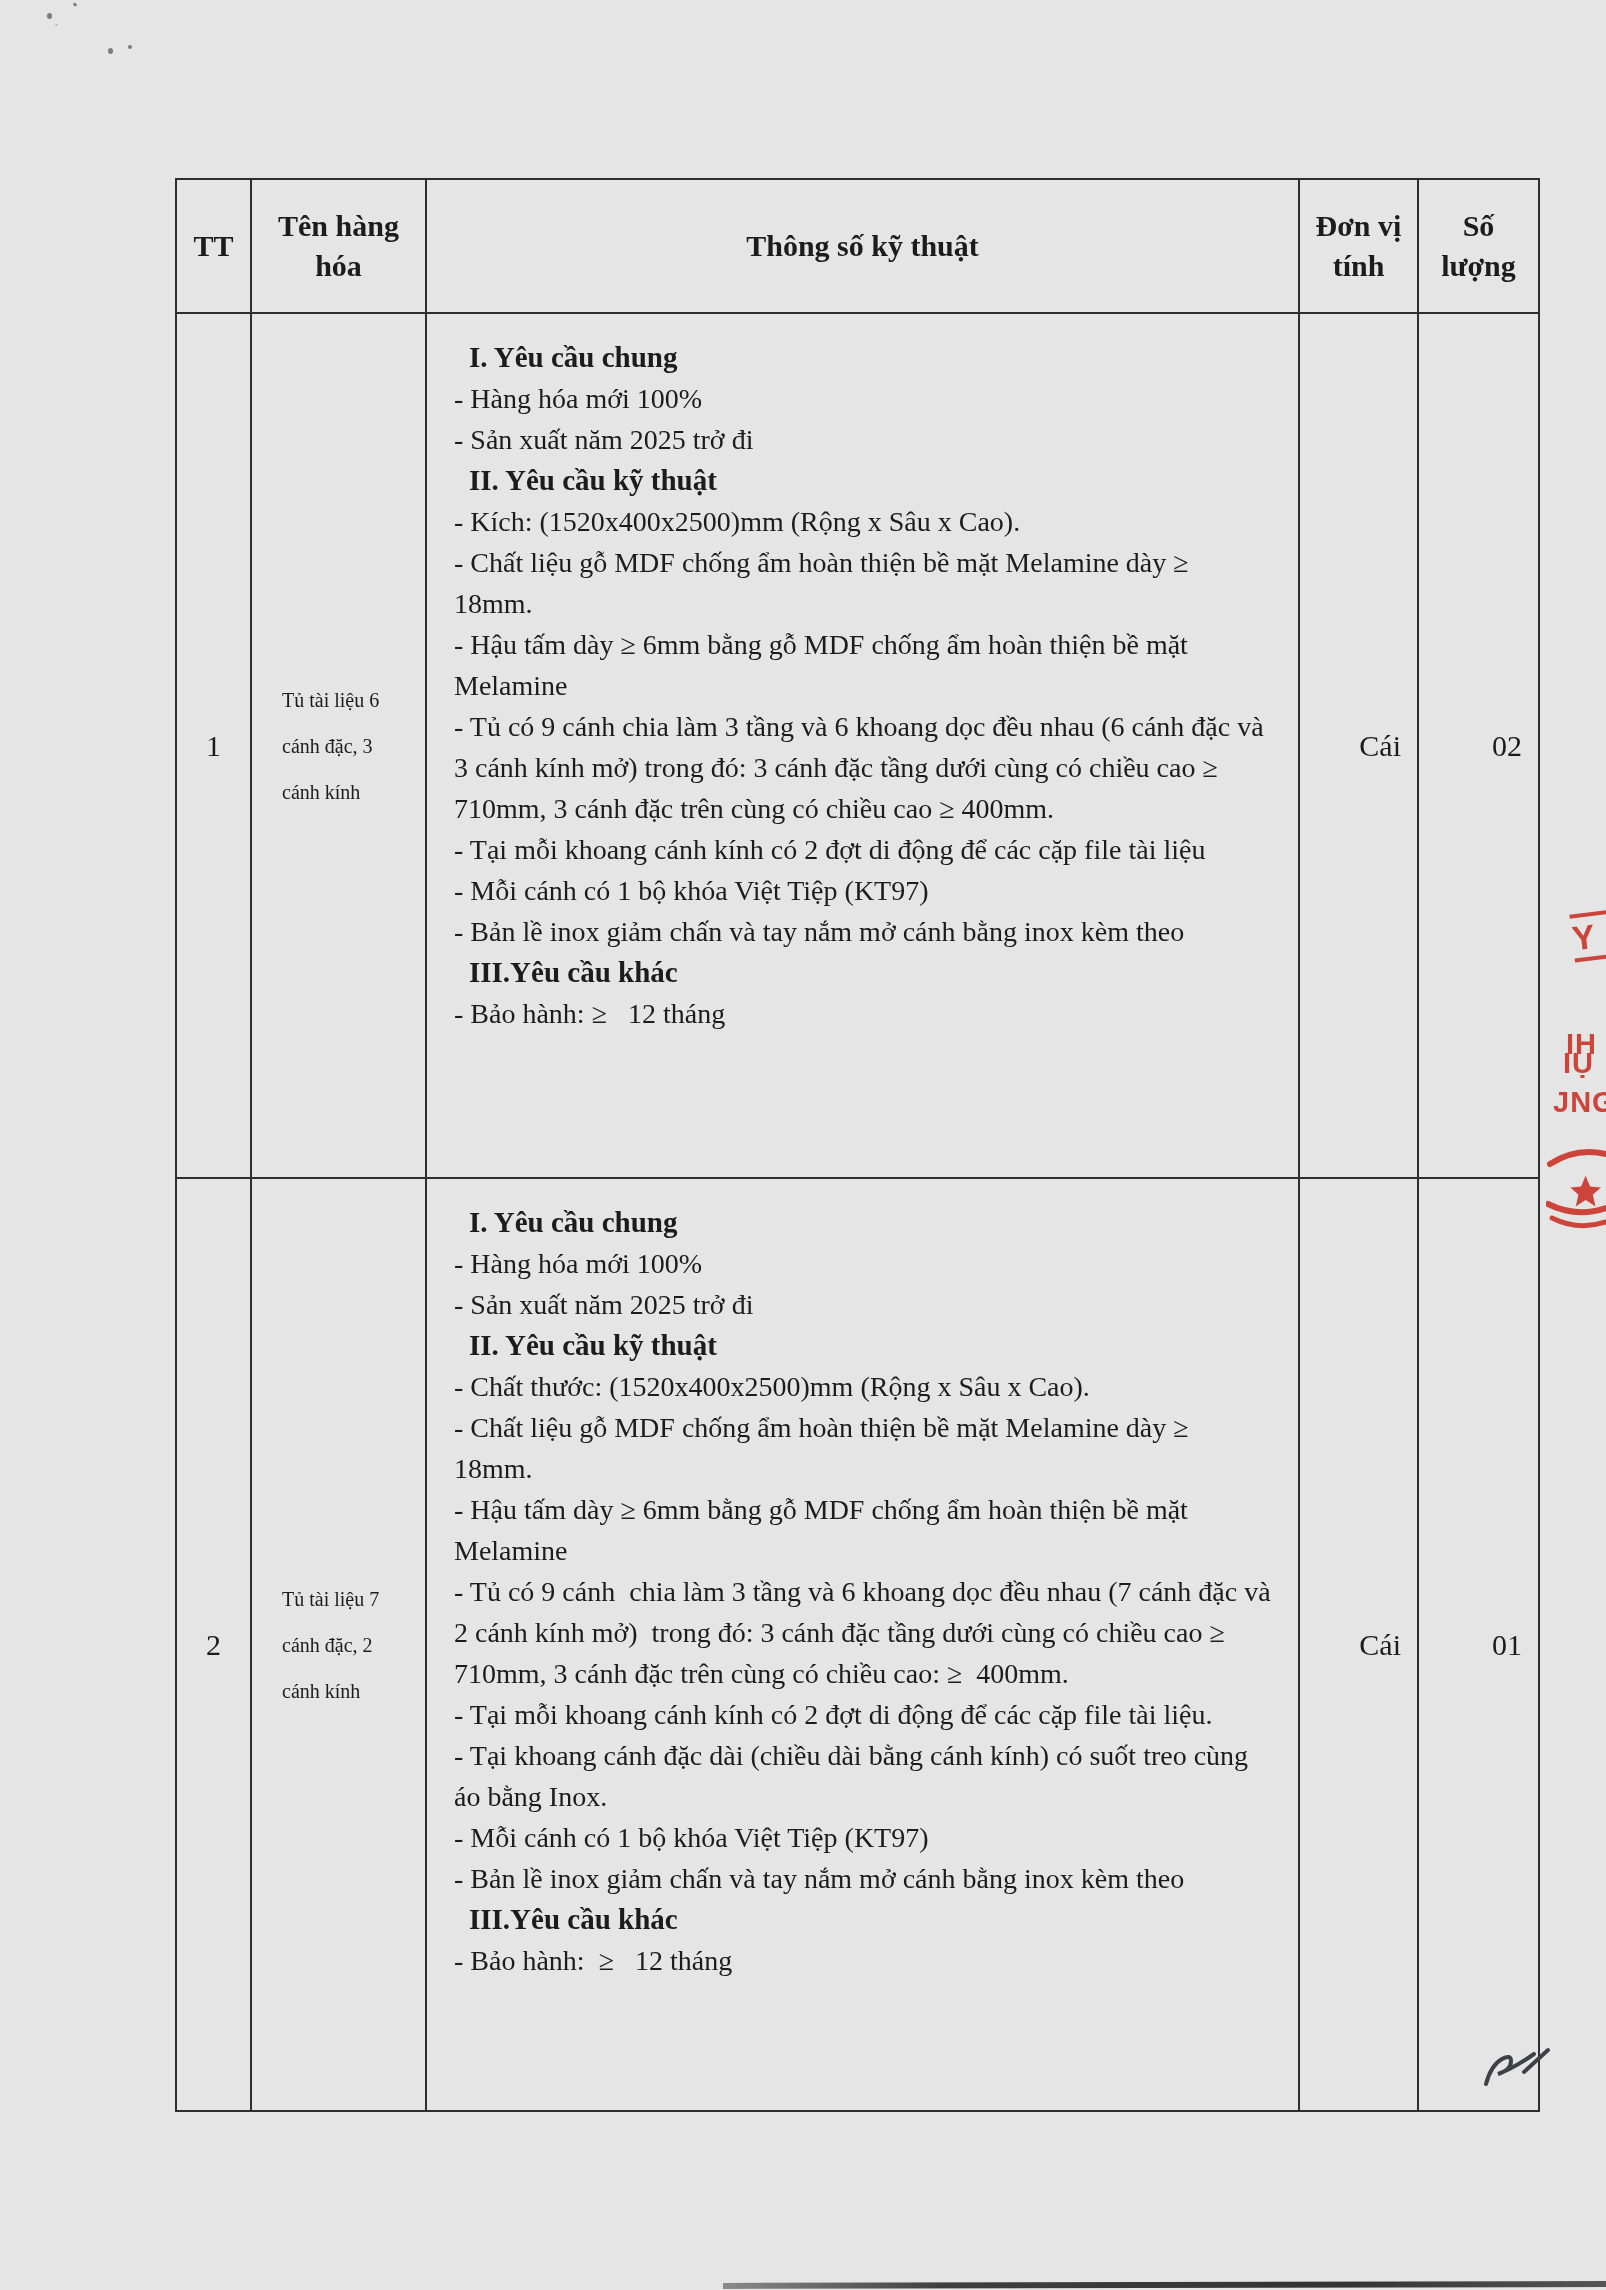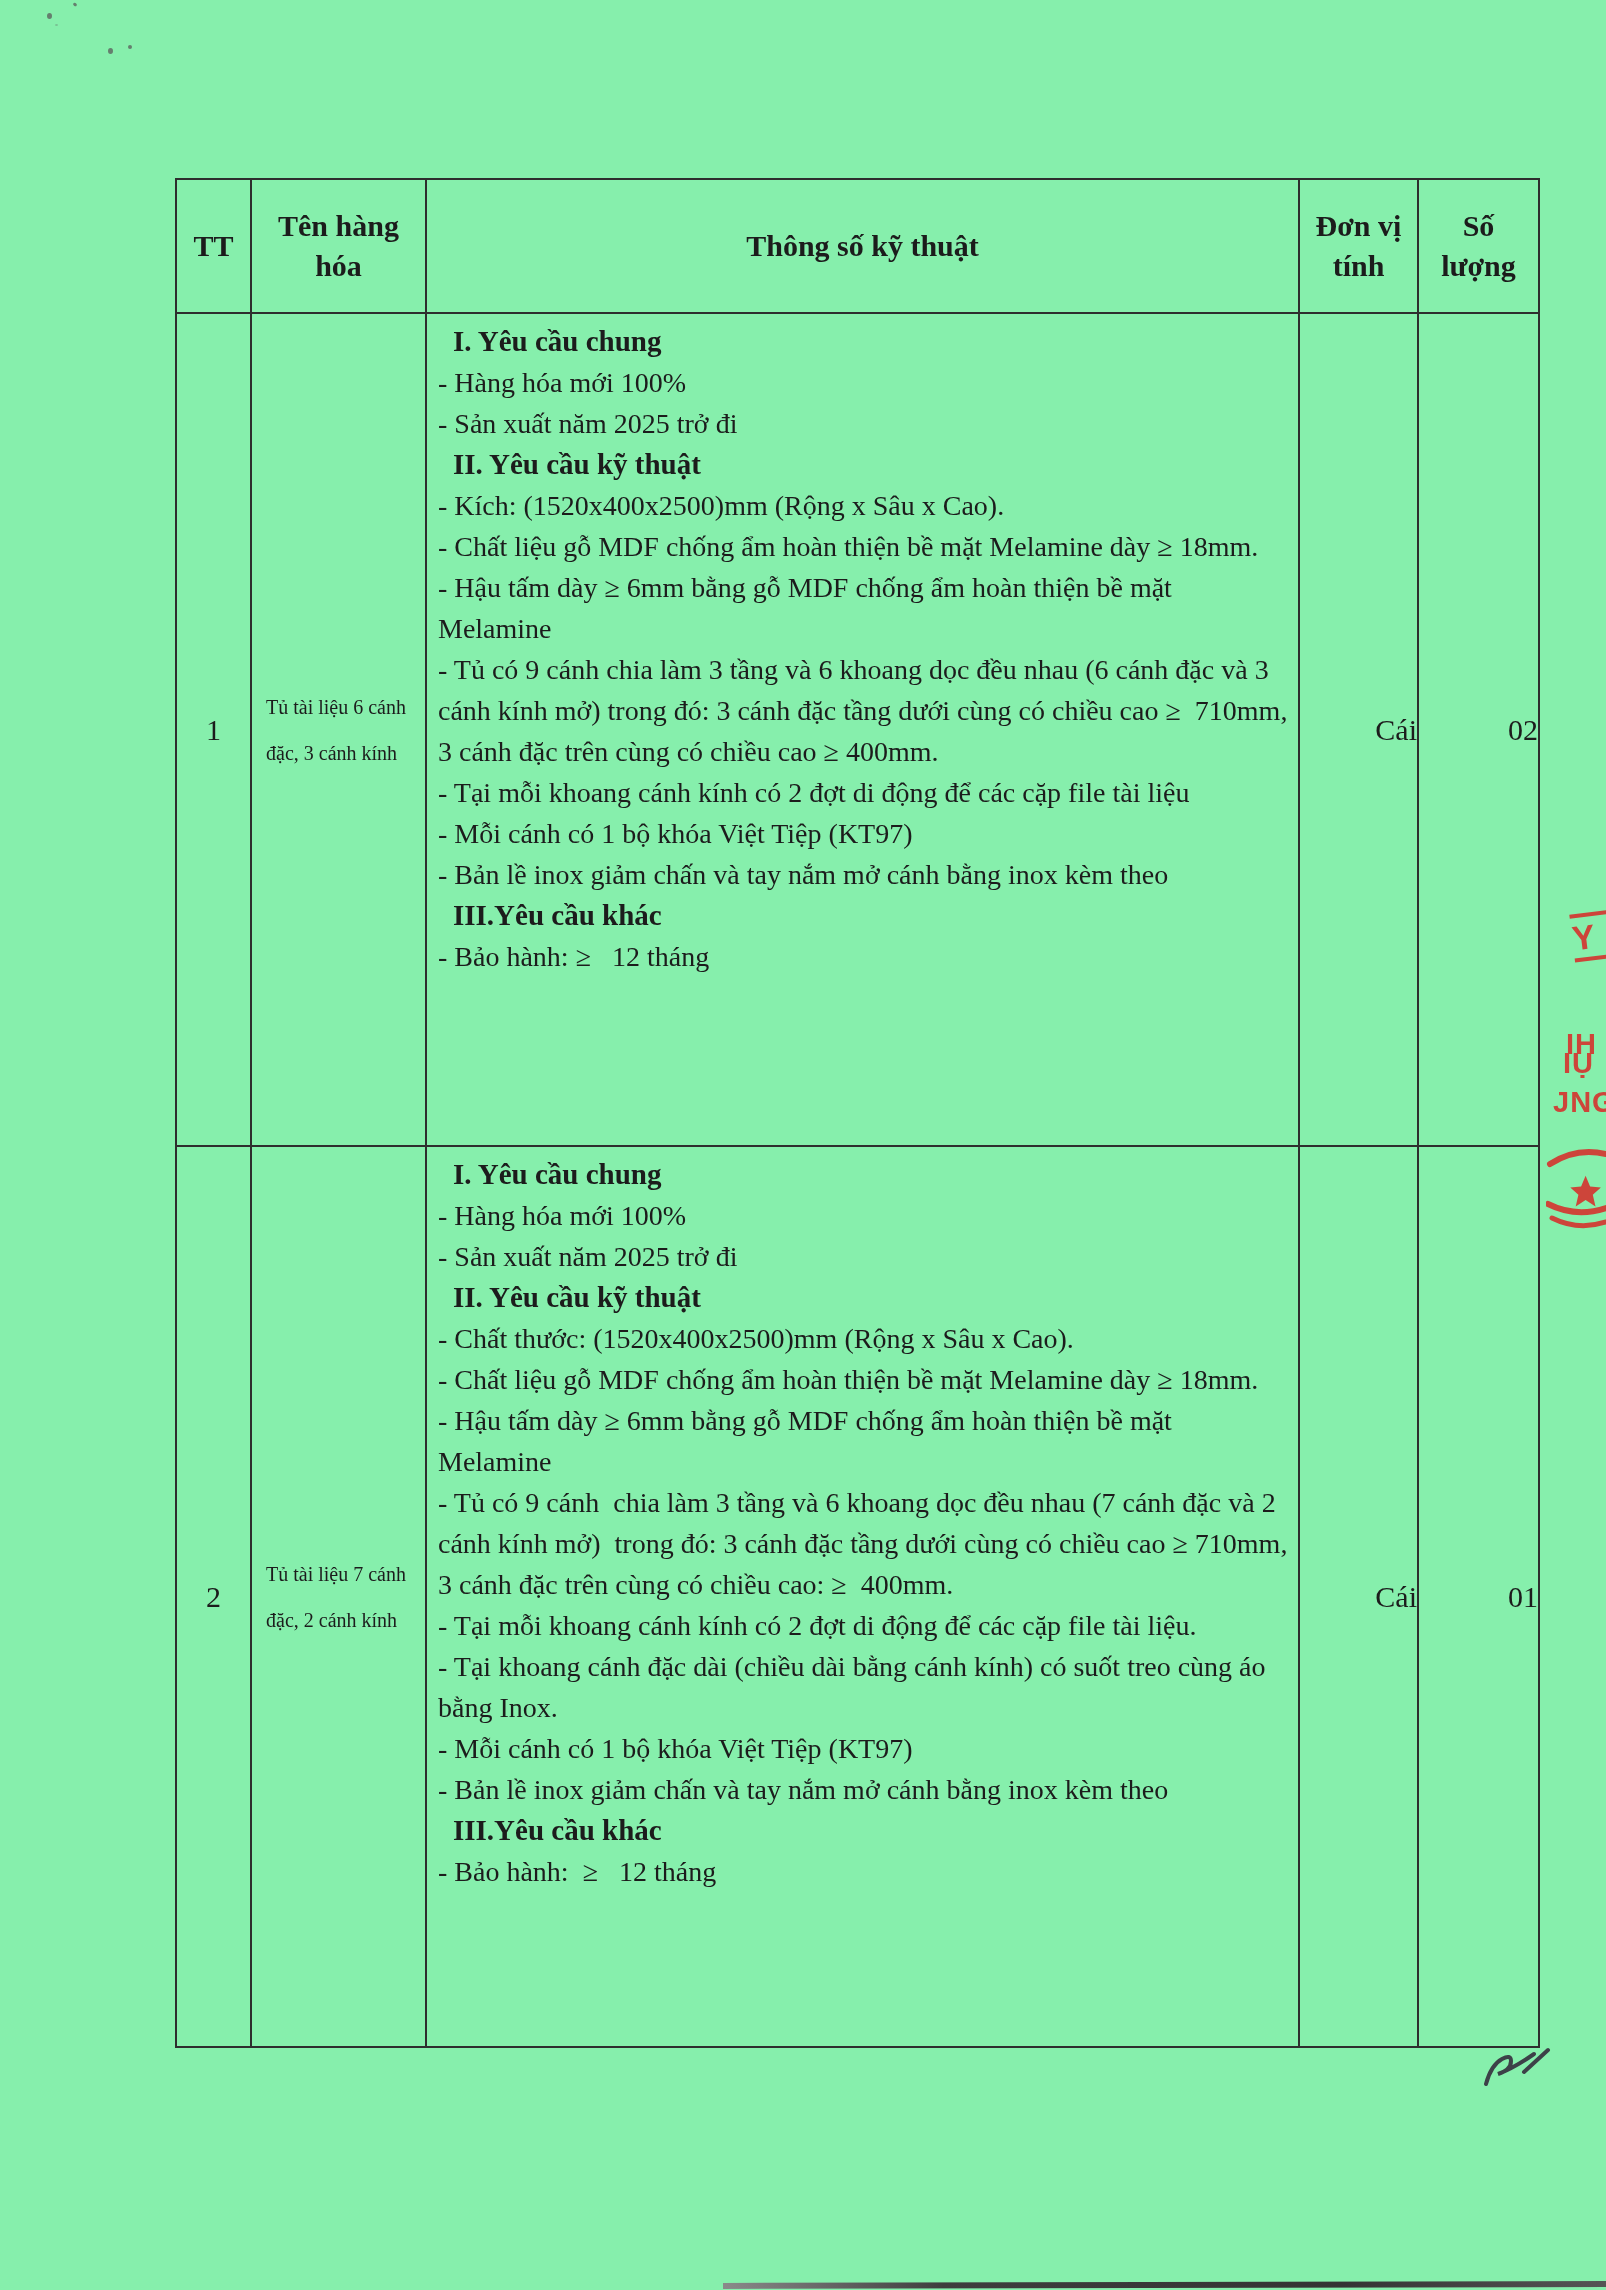--- a/index.html
+++ b/index.html
@@ -6,21 +6,21 @@
   body{
     width:1606px;height:2290px;
     background:#ffffff;
     font-family:"Liberation Serif","DejaVu Serif",serif;
     color:#1c1c1c;
     overflow:hidden;
     position:relative;
   }
   .page{
     position:absolute;inset:0;
-    background:#86efac;
+    background:#e5e5e5;
     overflow:hidden;
   }
   
   .speck{position:absolute;background:#5a5a5a;border-radius:50%;opacity:.75;}
   .sp1{left:73px;top:3px;width:4px;height:3px;transform:rotate(40deg);}
   .sp2{left:47px;top:13px;width:5px;height:6px;}
   .sp3{left:108px;top:48px;width:5px;height:6px;}
   .sp4{left:128px;top:45px;width:4px;height:4px;}
   .sp5{left:55px;top:24px;width:3px;height:2px;opacity:.3;}
 
@@ -30,21 +30,21 @@
     border-collapse:collapse;
     table-layout:fixed;
   }
   .spec-table col.c1{width:75px;}
   .spec-table col.c2{width:175px;}
   .spec-table col.c3{width:873px;}
   .spec-table col.c4{width:119px;}
   .spec-table col.c5{width:121px;}
   .spec-table th,.spec-table td{
     border:2px solid #2e2e2e;
-    padding:0;
+    padding:16px;
     vertical-align:middle;
   }
   .spec-table th{
     height:128px;
     font-size:30px;font-weight:bold;
     text-align:center;line-height:40px;
     padding:2px 6px;
   }
   tbody tr:nth-child(1) td{height:831px;}
   tbody tr:nth-child(2) td{height:899px;}

